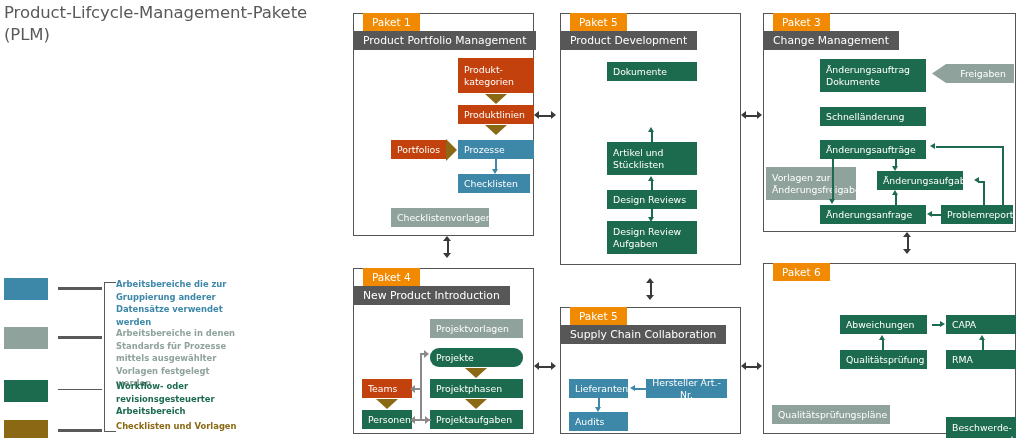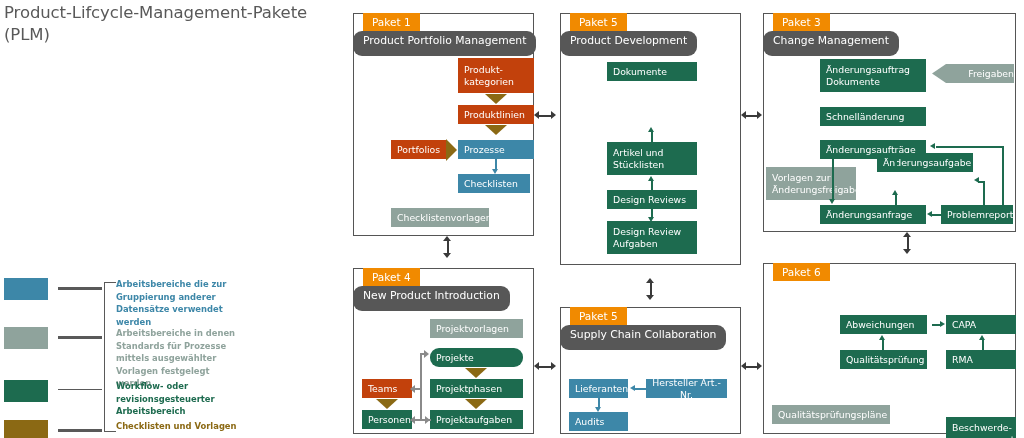--- a/index.html
+++ b/index.html
@@ -35,24 +35,23 @@
   
   .pkg{
     position:absolute; border:1px solid #555; background:#fff;
   }
   .pkg-tab{
     position:absolute; left:9px; top:-1px; height:18px; background:#F18A00;
     color:#ffffff; font-size:10.5px; line-height:18px; padding:0 9px 0 9px;
     white-space:nowrap;
   }
   .pkg-title{
-    position:absolute; left:-1px; top:17px; height:25px; background:#575757;
+    position:absolute; left:-1px; top:17px; height:19px; background:#575757;
     color:#ffffff; font-size:10.8px; line-height:19px; padding:0 10px;
     white-space:nowrap;
-    border-radius:9px;
   }
 
   
   .node{
     position:absolute; color:#ffffff; font-size:9.3px; line-height:11.6px;
     display:flex; align-items:center; padding:0 6px; white-space:pre-line;
   }
   .blue  { background:#3D87A8; }
   .green { background:#1D6B4F; }
   .brown { background:#c2410c; }
@@ -76,20 +75,21 @@
   .ah-right{ border-top:3.5px solid transparent; border-bottom:3.5px solid transparent; border-left:5px solid #1D6B4F; }
   .ah-down-b{ border-left:3.5px solid transparent; border-right:3.5px solid transparent; border-top:5px solid #3D87A8; }
   .ah-left-b{ border-top:3.5px solid transparent; border-bottom:3.5px solid transparent; border-right:5px solid #3D87A8; }
   .ah-left-g{ border-top:4px solid transparent; border-bottom:4px solid transparent; border-right:5px solid #8a8a8a; }
   .ah-right-g{ border-top:4px solid transparent; border-bottom:4px solid transparent; border-left:5px solid #8a8a8a; }
 
   
   .chevron{
     position:absolute; background:#8FA39C; color:#fff; font-size:9.3px;
     line-height:11.6px; display:flex; align-items:center; justify-content:flex-end;
+    padding-right:8px;
     clip-path: polygon(14px 0, 100% 0, 100% 100%, 14px 100%, 0 50%);
   }
 
   
   .dbl-v{ position:absolute; width:9px; }
   .dbl-v .bar{ position:absolute; left:3.5px; top:4px; width:2px; bottom:4px; background:#3a3a3a; }
   .dbl-v .hu{ position:absolute; left:0; top:0; width:0;height:0;
     border-left:4.5px solid transparent;border-right:4.5px solid transparent;border-bottom:5px solid #3a3a3a;}
   .dbl-v .hd{ position:absolute; left:0; bottom:0; width:0;height:0;
     border-left:4.5px solid transparent;border-right:4.5px solid transparent;border-top:5px solid #3a3a3a;}
@@ -224,21 +224,21 @@
 Dokumente</div>
     <div class="chevron" style="left:168px;top:50px;width:82px;height:19px;">Freigaben</div>
 
     <div class="node green" style="left:56px;top:93px;width:106px;height:19px;">Schnelländerung</div>
 
     <div class="node green" style="left:56px;top:126px;width:106px;height:19px;">Änderungsaufträge</div>
 
     <div class="node gray" style="left:2px;top:153px;width:90px;height:33px;">Vorlagen zur
 Änderungsfreigabe</div>
 
-    <div class="node green" style="left:113px;top:139px;width:96px;height:19px;">Änderungsaufgabe</div>
+    <div class="node green" style="left:113px;top:157px;width:86px;height:19px;">Änderungsaufgabe</div>
 
     <div class="node green" style="left:56px;top:191px;width:106px;height:19px;">Änderungsanfrage</div>
 
     <div class="node green" style="left:177px;top:191px;width:72px;height:19px;">Problemreport</div>
 
     <div class="ln" style="left:68px;top:145px;width:1.5px;height:42px;"></div>
     <div class="ah ah-down" style="left:65px;top:185px;"></div>
 
     <div class="ln" style="left:131px;top:145px;width:1.5px;height:8px;"></div>
     <div class="ah ah-down" style="left:128px;top:152px;"></div>

